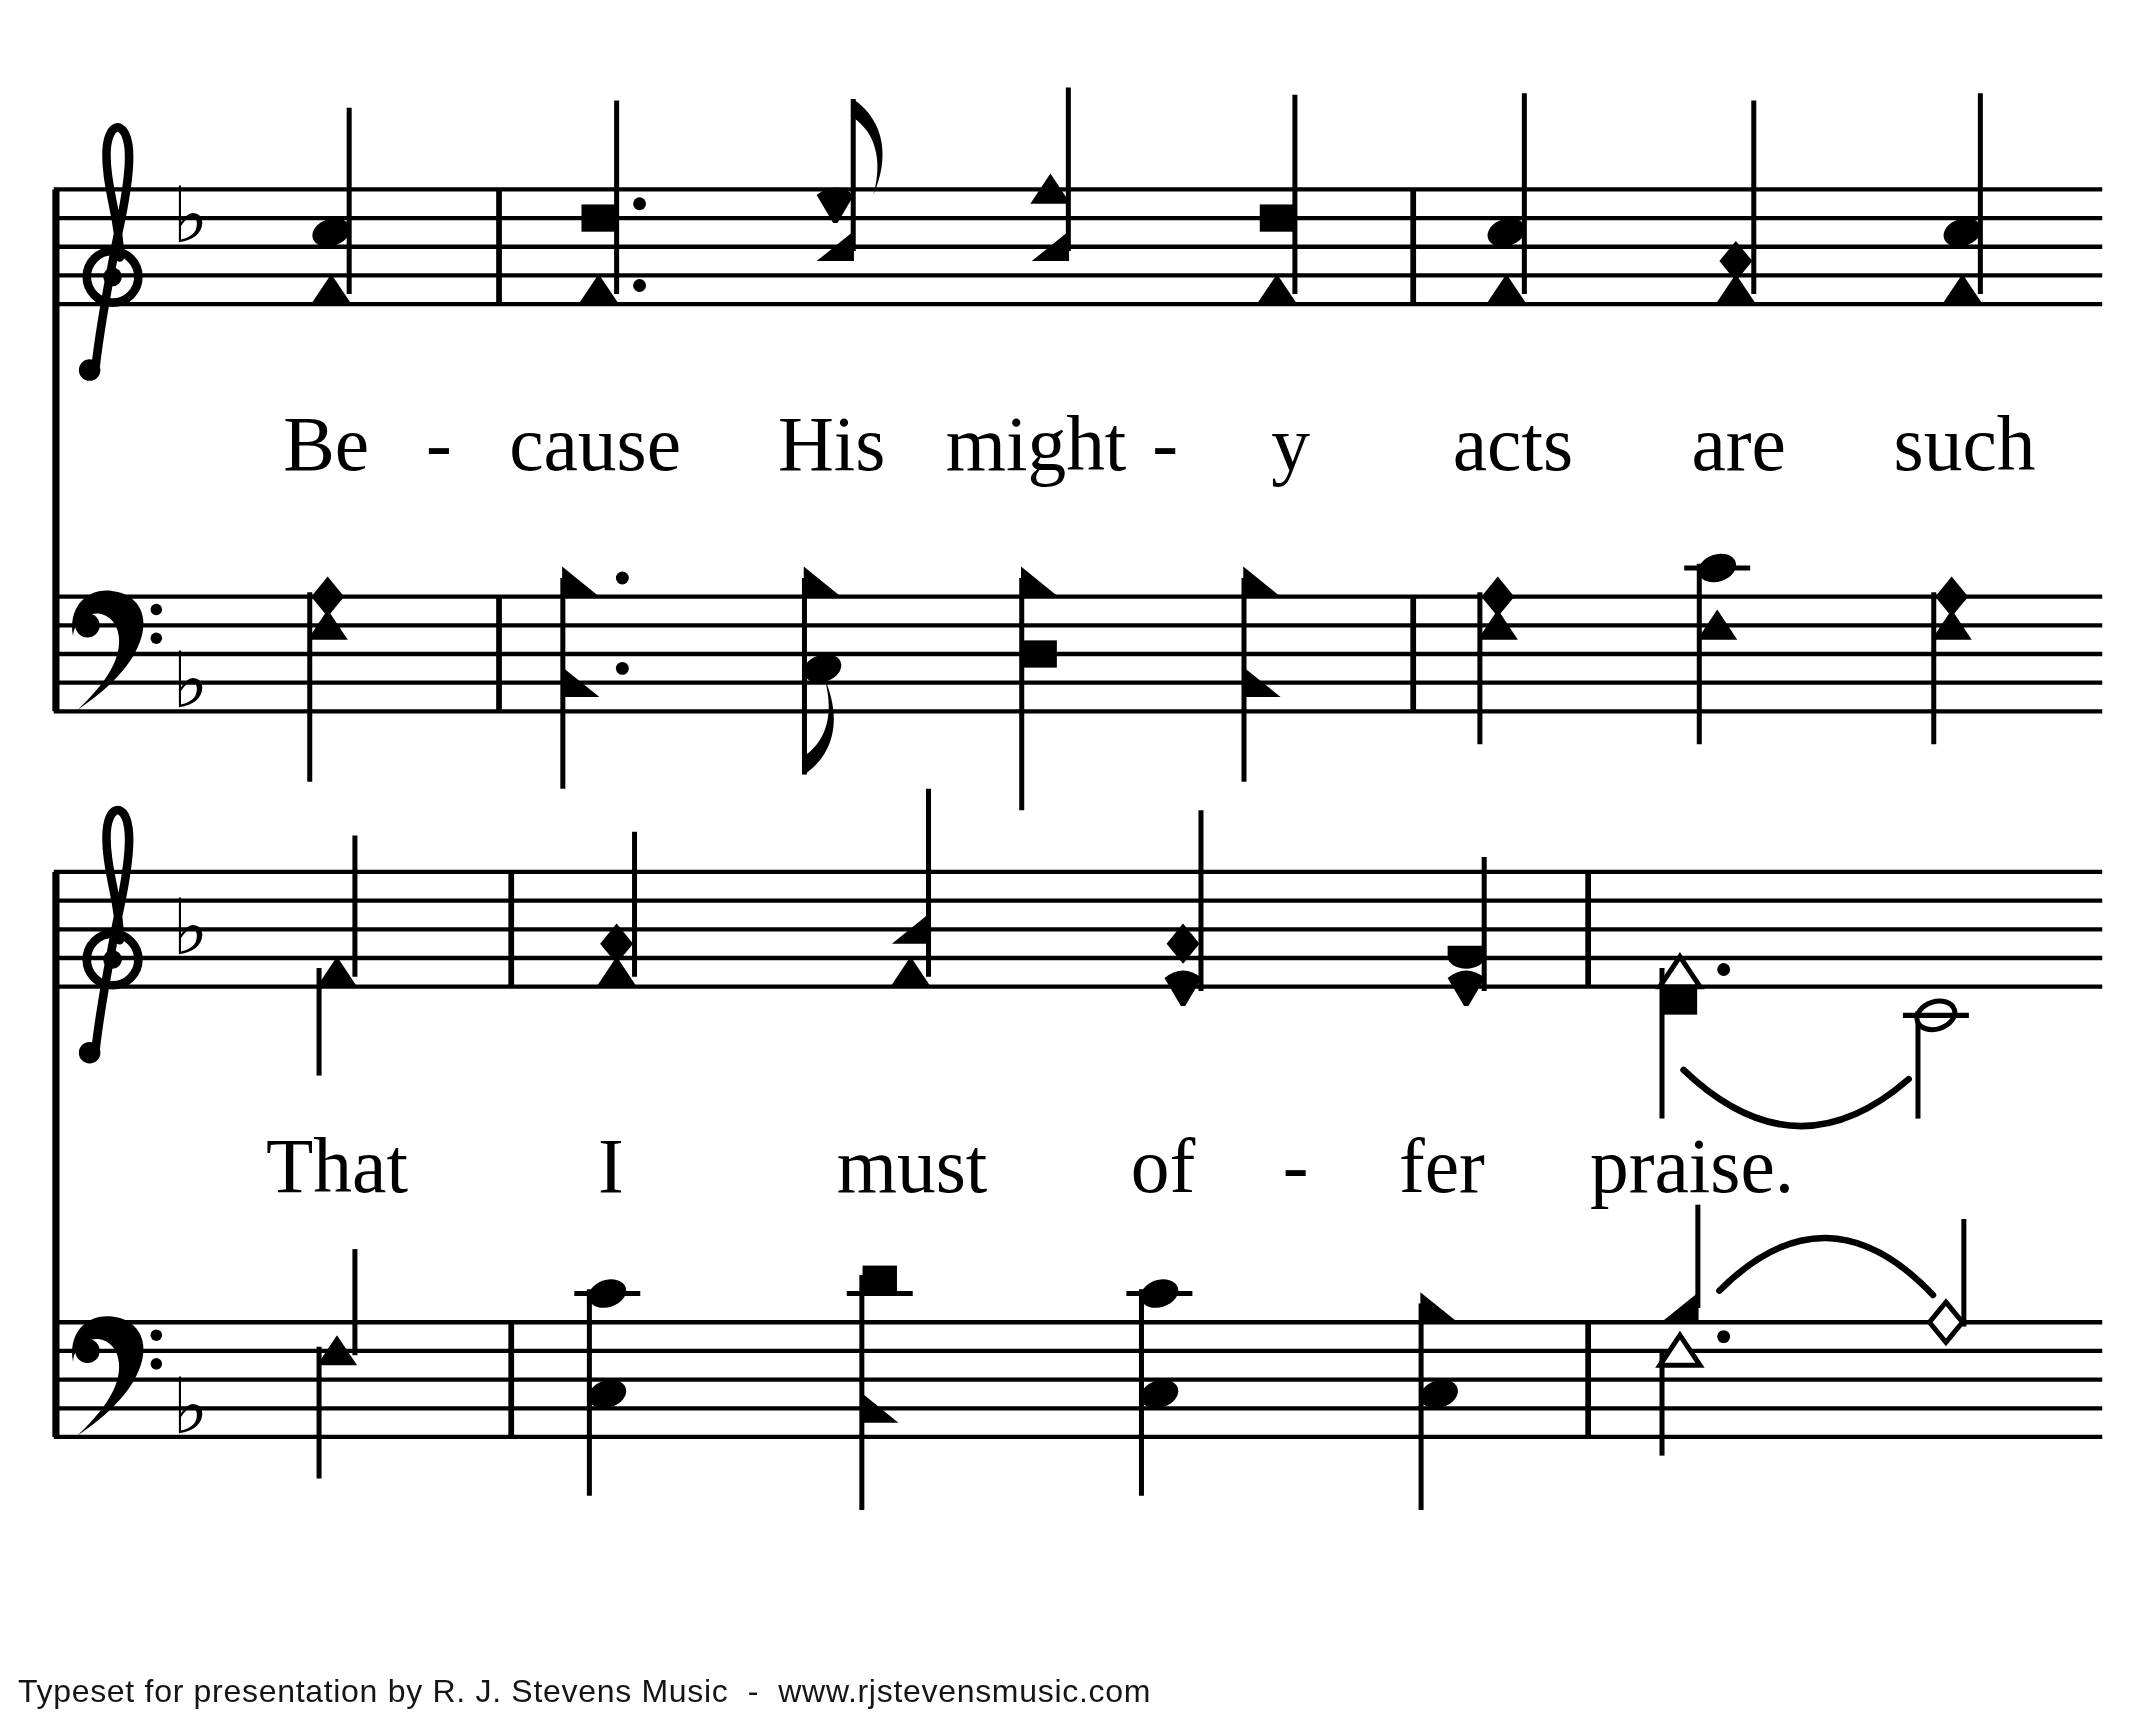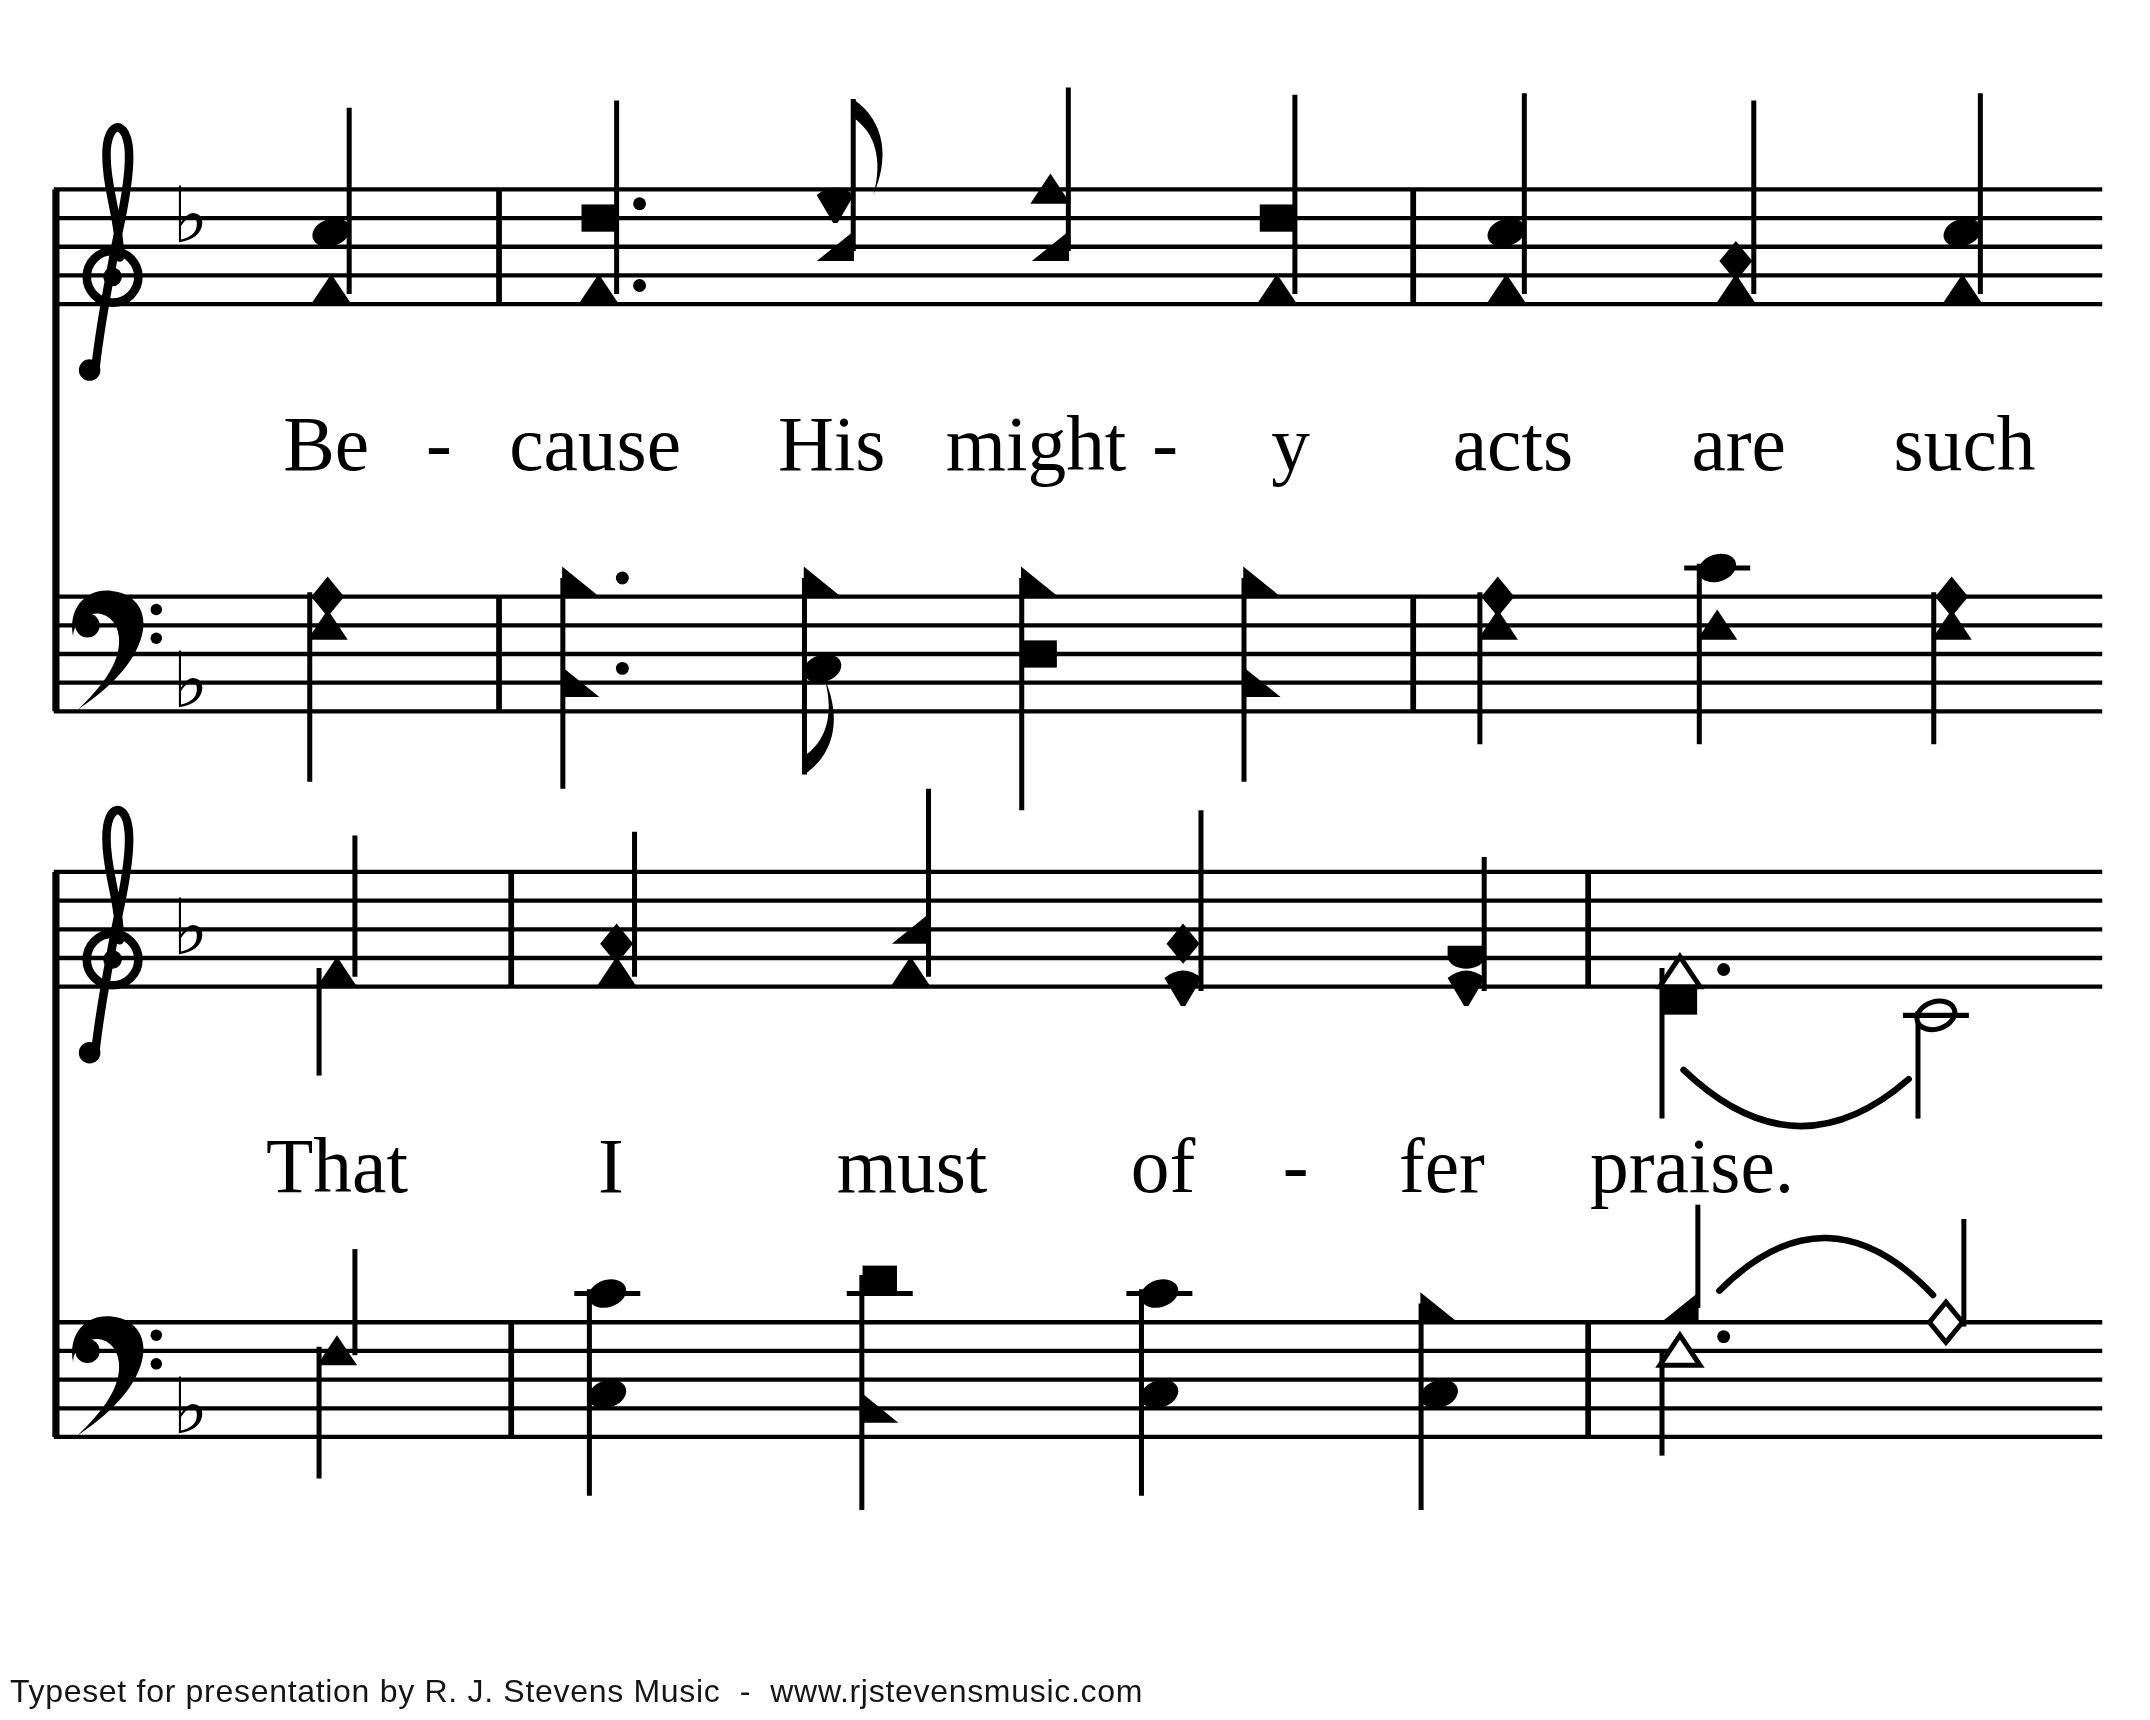--- a/index.html
+++ b/index.html
@@ -1,19 +1,19 @@
 <!DOCTYPE html>
 <html style="font-size:11.5px"><head>
 <meta charset="utf-8">
 <style>
   html,body{margin:0;padding:0;background:#ffffff;}
   #page{position:relative;width:2151px;height:1721px;background:#ffffff;overflow:hidden;}
   #score{position:absolute;left:0;top:0;}
   #footer-credit{
-    position:absolute;left:10px;top:1673px;
+    position:absolute;left:18px;top:1673px;
     font-family:"Liberation Sans",sans-serif;
     font-size:32px;color:#151515;letter-spacing:0.7px;white-space:pre;
   }
   .lyric{font-family:"Liberation Serif",serif;fill:#000;}
   .flat{font-family:"DejaVu Sans",sans-serif;fill:#000;}
 </style>
 </head>
 <body>
 
 <div id="page">

